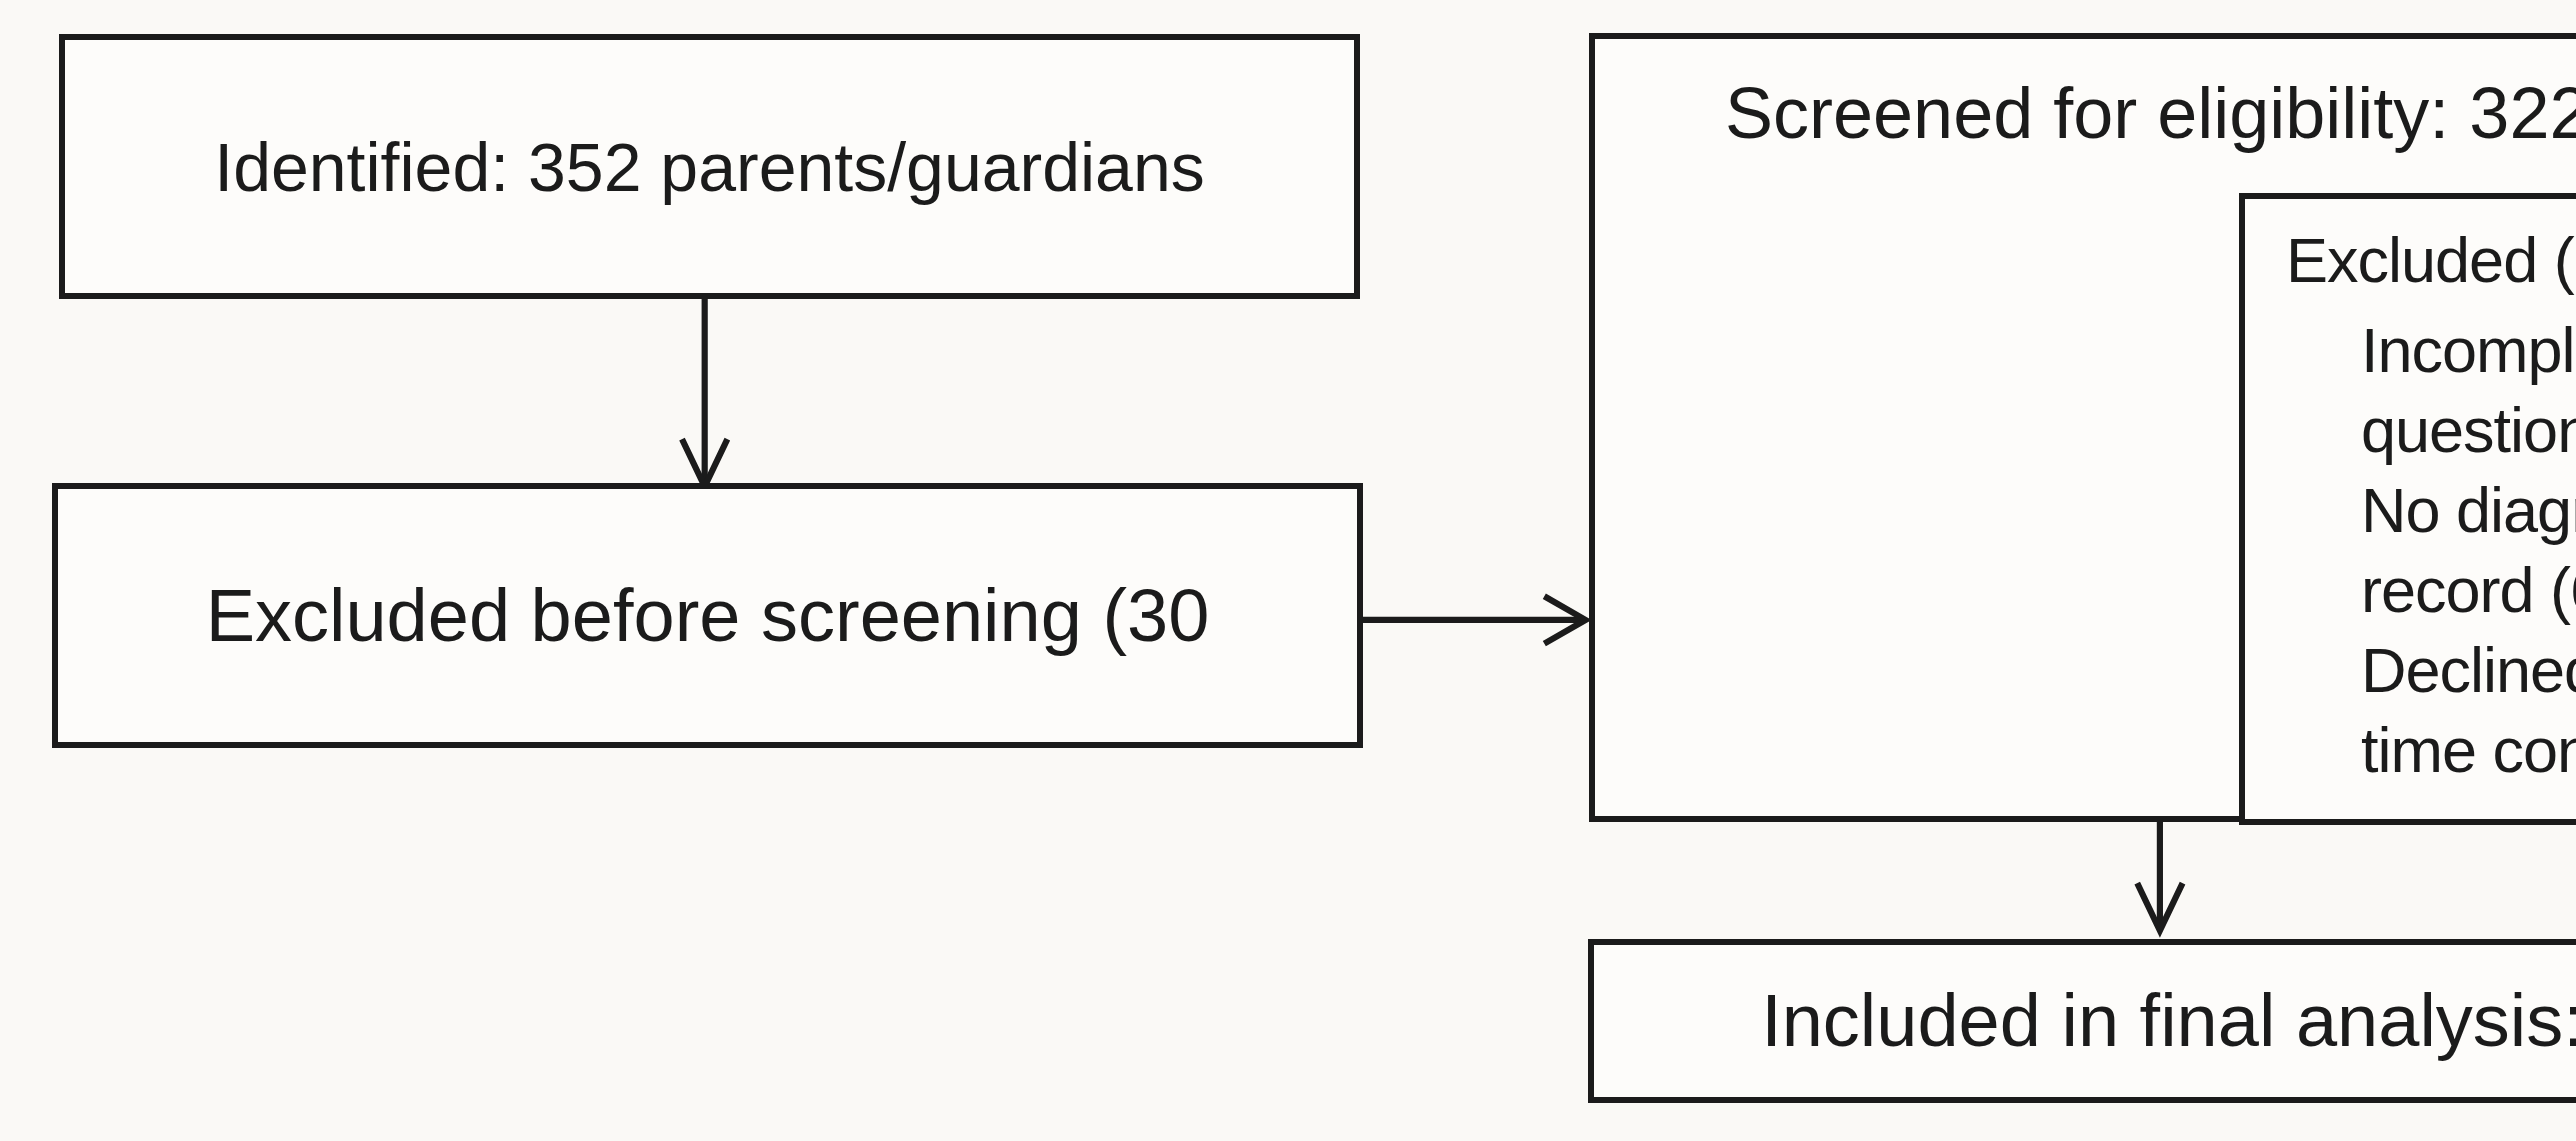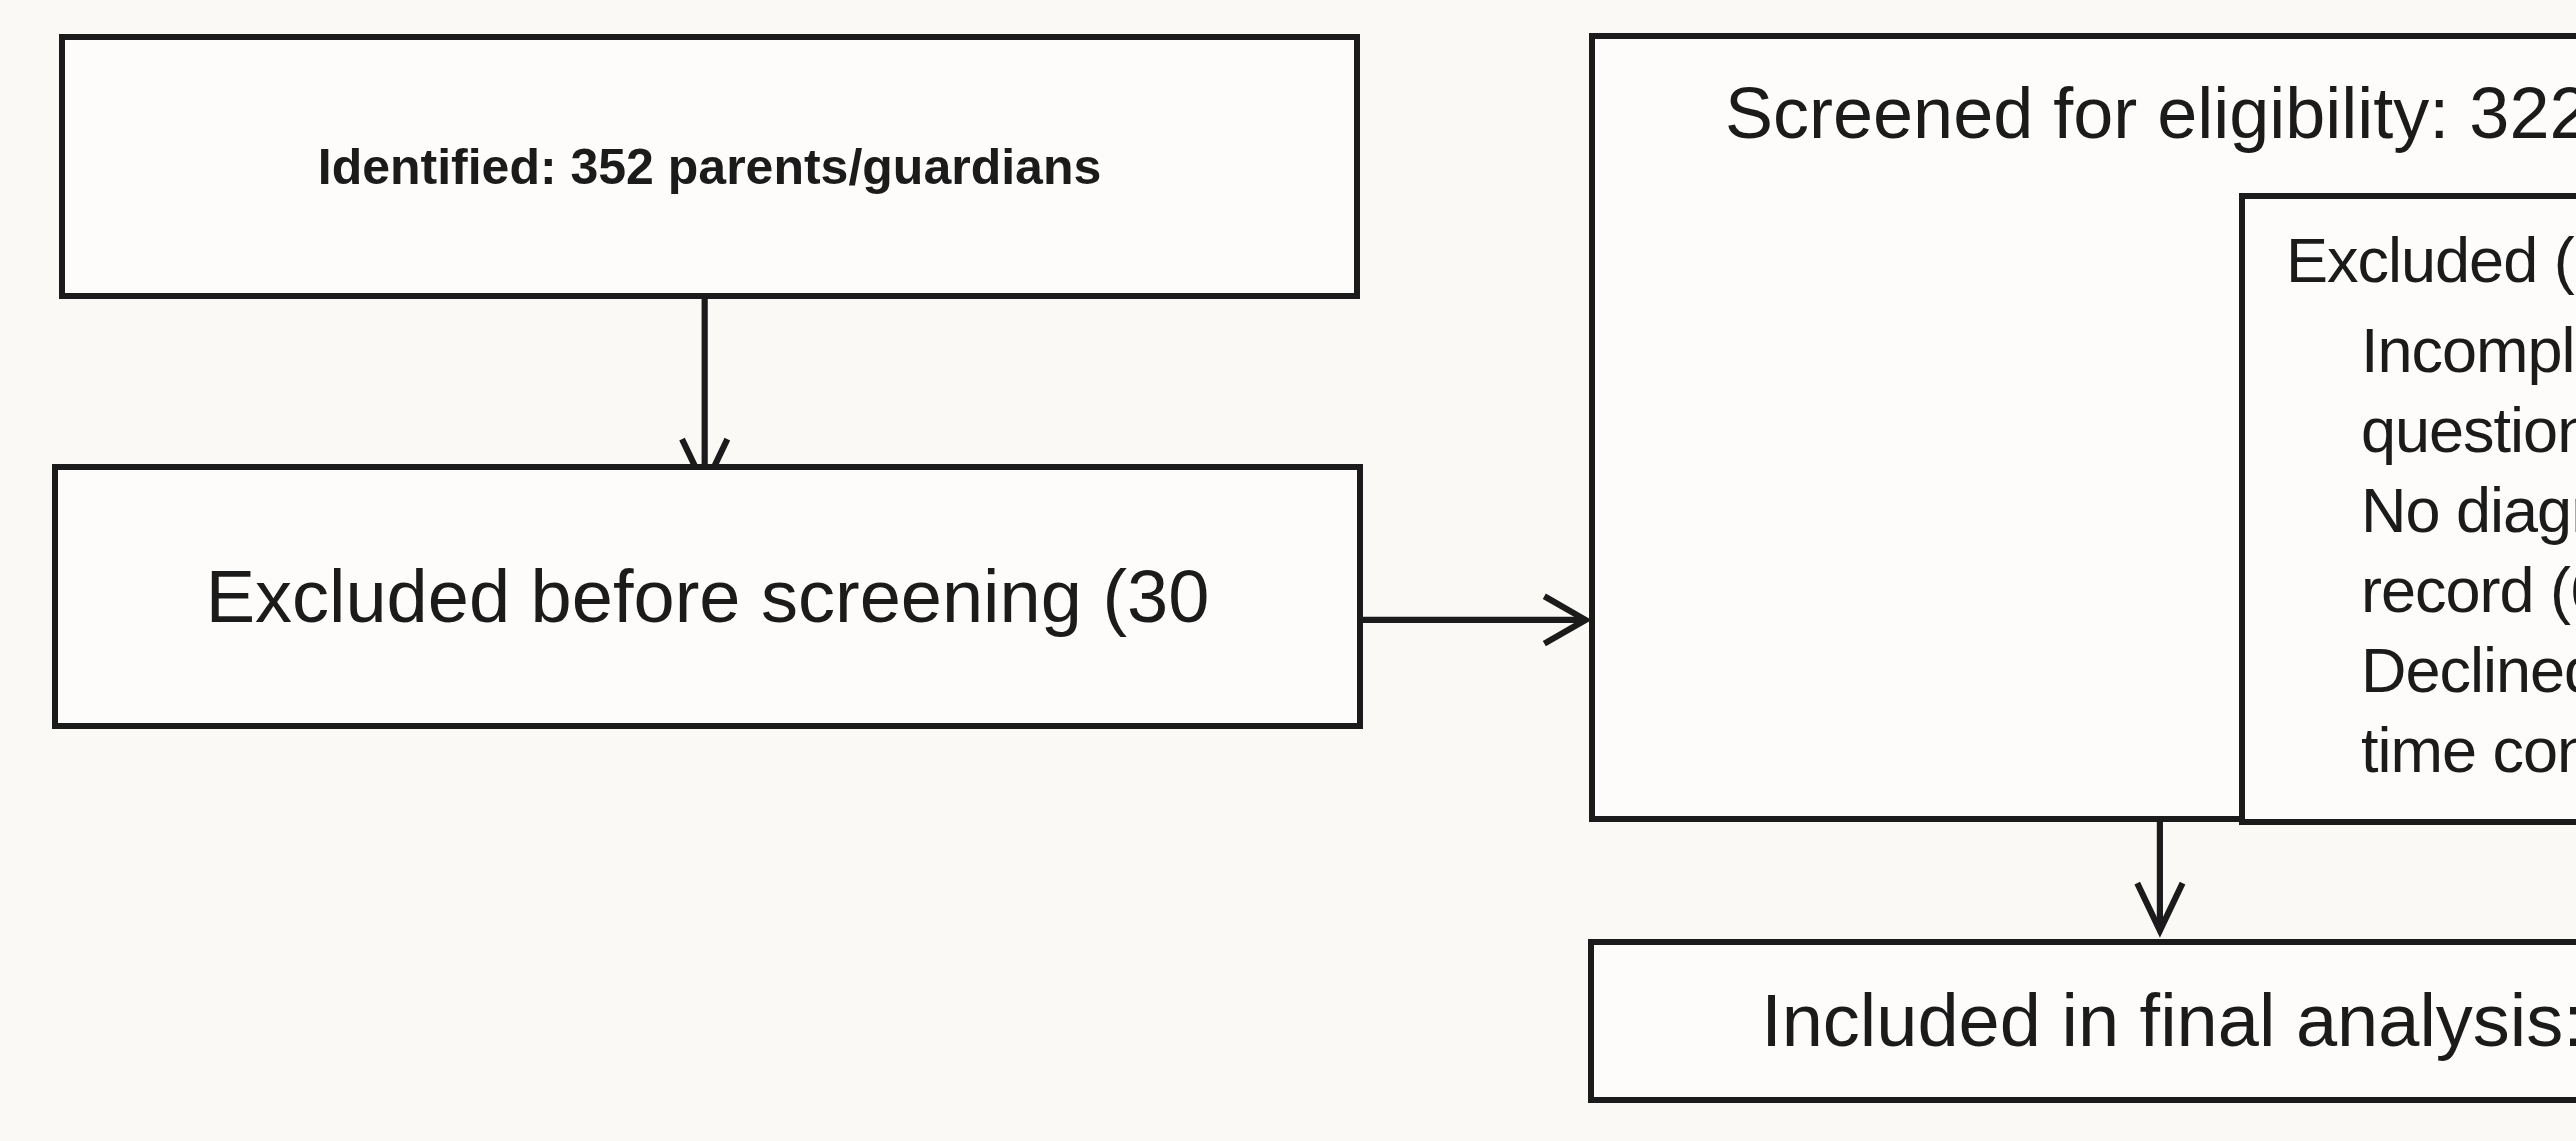--- a/index.html
+++ b/index.html
@@ -25,24 +25,24 @@
   }
   .center-text {
     display: flex;
     flex-direction: column;
     align-items: center;
     justify-content: center;
     text-align: center;
   }
   .box-identified {
     left: 59px; top: 34px; width: 1301px; height: 265px;
-    font-size: 50px; line-height: 96px; font-weight: bold;
+    font-size: 68px; line-height: 96px;
   }
   .box-excluded-before {
-    left: 52px; top: 464px; width: 1311px; height: 265px;
+    left: 52px; top: 483px; width: 1311px; height: 265px;
     font-size: 74px; line-height: 96px;
   }
   .box-screened {
     left: 1589px; top: 33px; width: 1311px; height: 789px;
   }
   .screened-label {
     position: absolute;
     left: 1725px; top: 65px;
     font-size: 72px; line-height: 96px;
     white-space: nowrap;

